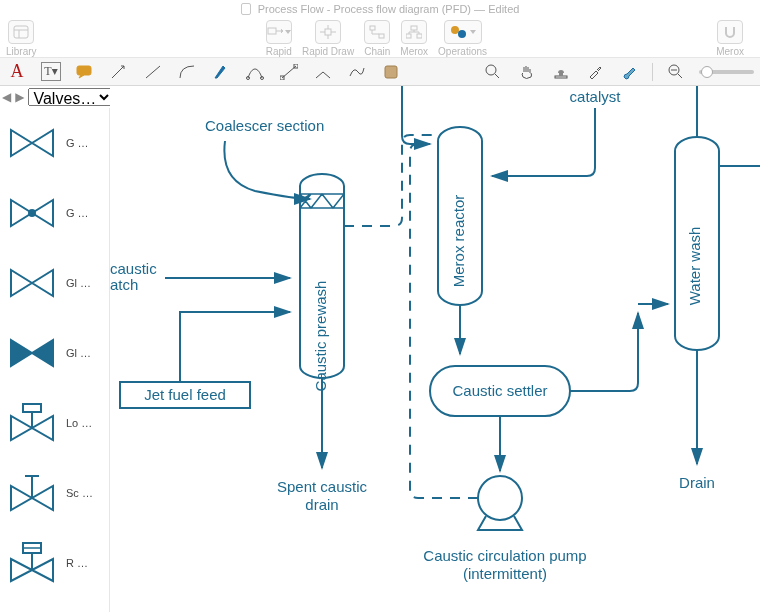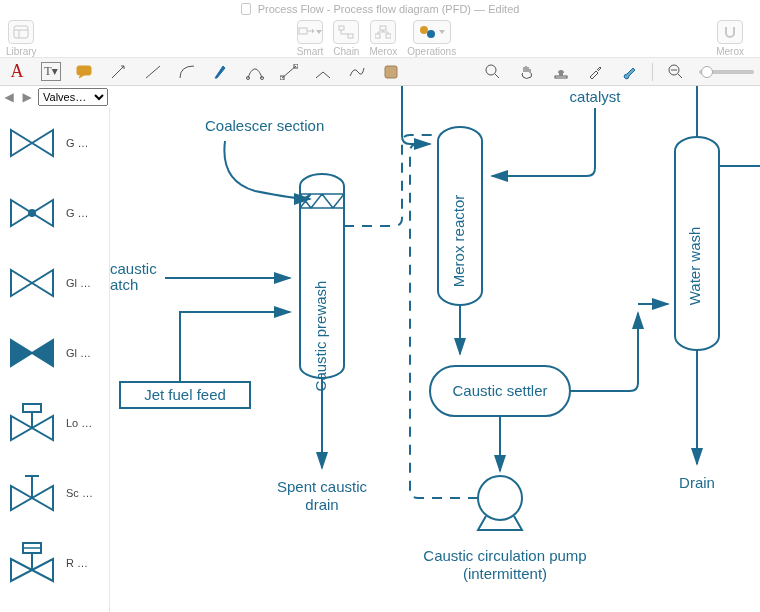--- a/index.html
+++ b/index.html
@@ -81,21 +81,21 @@
     .palette-hdr {
       position:absolute; left:0; top:86px; height:22px; width:110px;
       display:flex; align-items:center; padding:0 2px; gap:4px;
       background:#fff;
     }
     .palette-hdr .navbtn{
       width:14px;height:16px;display:flex;align-items:center;justify-content:center;
       color:#888;font-size:12px;
     }
     .palette-hdr select{
-      flex:1; font-size:11px; height:18px;
+      flex:1; font-size:16px; height:18px;
     }
     .palette {
       position:absolute; left:0; top:108px; bottom:0; width:110px;
       border-right:1px solid #e6e6e6;
       overflow:hidden;
       background:#fff;
     }
     .palette .item{
       height:70px; display:flex; align-items:center; padding-left:6px; gap:8px;
     }
@@ -147,21 +147,35 @@
     <div class="icons">
         <div class="ibox">
       <svg width="16" height="14">
             <rect x="1" y="3" width="8" height="6"></rect>
             <path d="M9 6 h5"></path>
             <path d="M14 4 l2 2 l-2 2" fill="#c8c8c8"></path>
           </svg>
           <span class="caret"></span>
     </div>
       </div>
-    <div class="lbl">Smart</div>
+    <div class="lbl">Rapid</div>
+  </div>
+  <div class="grp">
+    <div class="icons">
+        <div class="ibox">
+      <svg width="16" height="14">
+            <rect x="5" y="4" width="6" height="6"></rect>
+            <line x1="8" y1="0" x2="8" y2="4"></line>
+            <line x1="8" y1="10" x2="8" y2="14"></line>
+            <line x1="0" y1="7" x2="5" y2="7"></line>
+            <line x1="11" y1="7" x2="16" y2="7"></line>
+          </svg>
+    </div>
+      </div>
+    <div class="lbl">Rapid Draw</div>
   </div>
   <div class="grp">
     <div class="icons">
         <div class="ibox">
       <svg width="16" height="14">
             <rect x="1" y="1" width="5" height="4"></rect>
             <rect x="10" y="9" width="5" height="4"></rect>
             <path d="M3 5 v4 h7"></path>
           </svg>
     </div>

